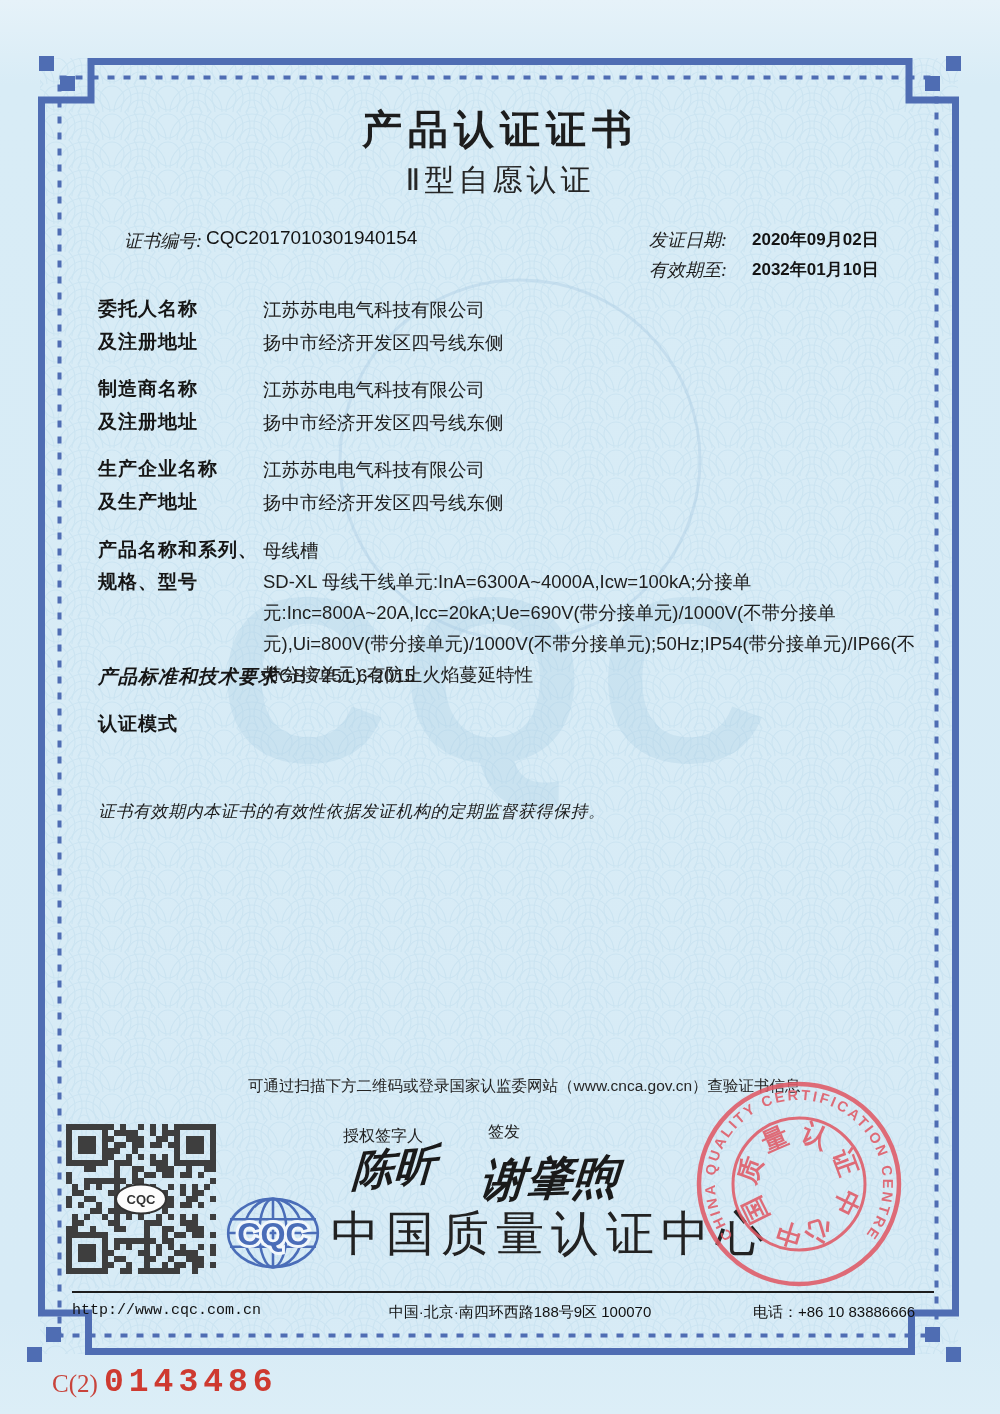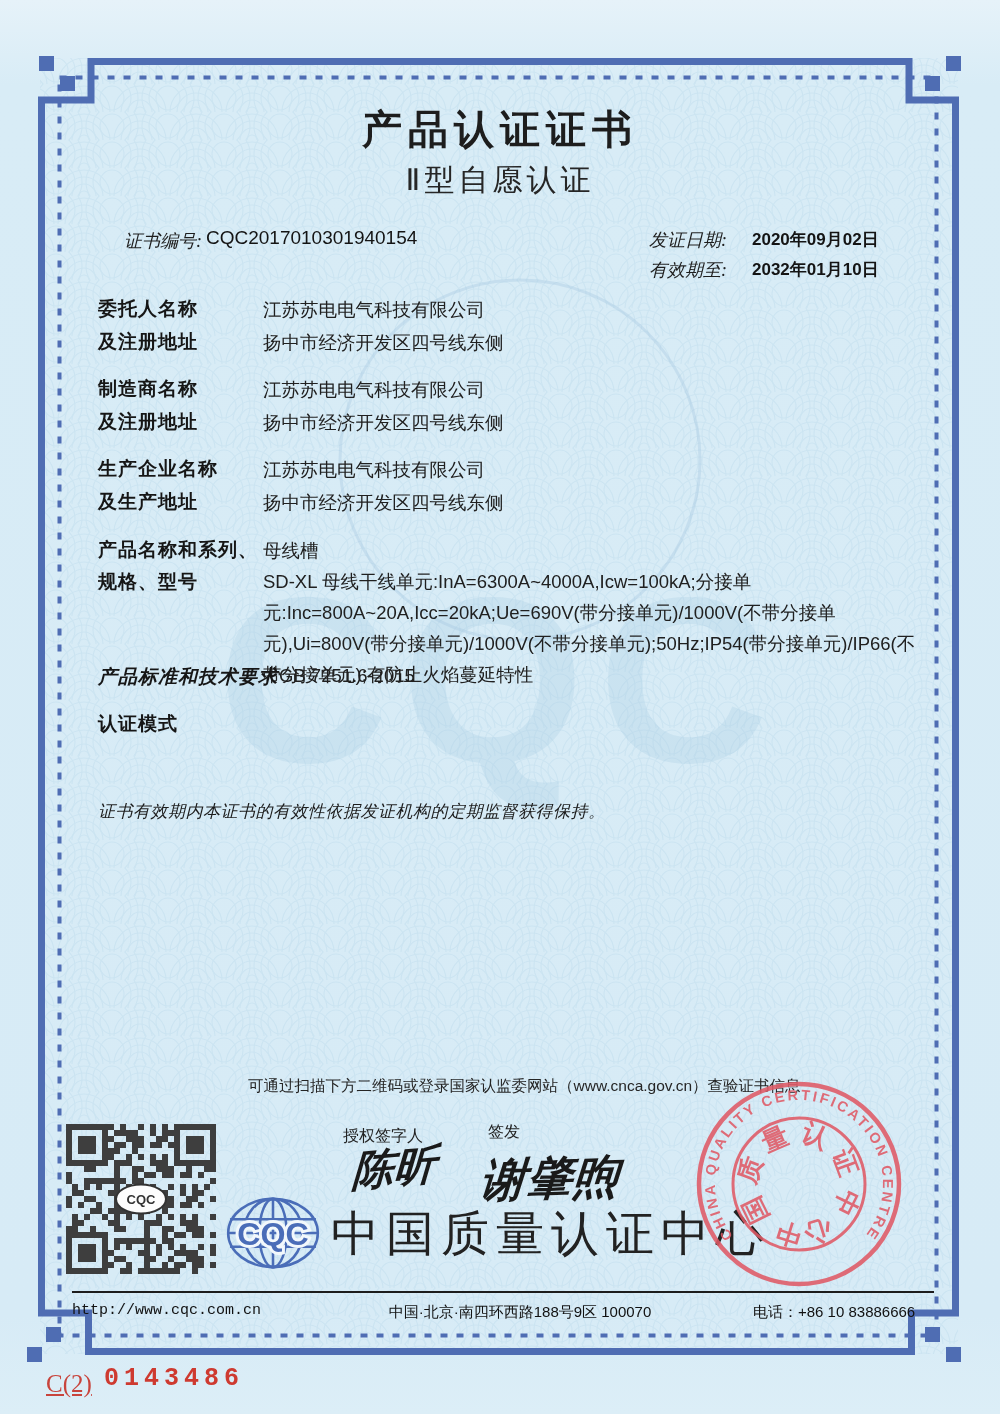--- a/index.html
+++ b/index.html
@@ -24,21 +24,21 @@
   .orgname{font-size:48px;letter-spacing:7px;color:#222;font-weight:500;}
   .rule{height:2px;background:#1c1c1c;}
   .foot{font-size:15px;color:#111;}
   .mono{font-family:"Liberation Mono",monospace;}
   .qr-grid{display:grid;grid-template-columns:repeat(25,6px);grid-auto-rows:6px;}
   .qr-grid div.on{background:#3e3e3e;}
   .qr-logo{left:50%;top:50%;transform:translate(-50%,-50%);width:48px;height:27px;background:#fdfdfd;
            border:2px solid #333;border-radius:50%;display:flex;align-items:center;justify-content:center;
            font-size:13px;font-weight:bold;color:#333;}
   .serialpre{font-family:"Liberation Serif",serif;font-size:25px;color:#c8443c;}
-  .serialnum{font-family:"Liberation Mono",monospace;font-size:25px;font-weight:bold;letter-spacing:5px;color:#ce3a30;}
+  .serialnum{font-family:"Liberation Mono",monospace;font-size:33px;font-weight:bold;letter-spacing:5px;color:#ce3a30;}
   .wm{left:0;top:545px;width:100%;text-align:center;font-size:235px;font-weight:bold;
       letter-spacing:14px;color:rgba(163,199,223,0.26);font-family:"Liberation Sans",sans-serif;}
 </style>
 </head>
 <body>
 
 <div class="page">
 
   <svg class="layer" width="1000" height="1414" aria-hidden="true">
     <defs>
@@ -788,16 +788,16 @@
     <text fill="#e05a66" font-family="Liberation Sans, sans-serif" font-size="26" font-weight="bold" letter-spacing="8">
       <textPath href="#sealArcCn" startOffset="50%" text-anchor="middle">中国质量认证中心</textPath>
     </text>
   </svg>
 
   <div class="abs rule" style="left:72px;top:1291px;width:862px;"></div>
   <div class="abs foot mono" style="left:72px;top:1302px;">http://www.cqc.com.cn</div>
   <div class="abs foot" style="left:300px;top:1303px;width:440px;text-align:center;">中国·北京·南四环西路188号9区  100070</div>
   <div class="abs foot" style="left:753px;top:1303px;">电话：+86 10 83886666</div>
 
-  <div class="abs serialpre" style="left:46px;top:1370px;text-decoration:underline;">C(2)</div>
+  <div class="abs serialpre" style="left:52px;top:1370px;">C(2)</div>
   <div class="abs serialnum" style="left:104px;top:1364px;">0143486</div>
 
 </div>
 
 </body></html>

